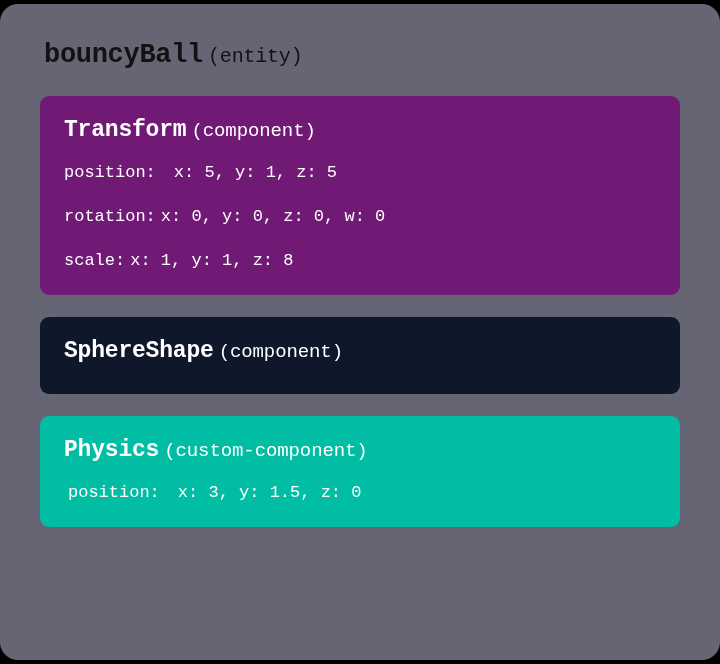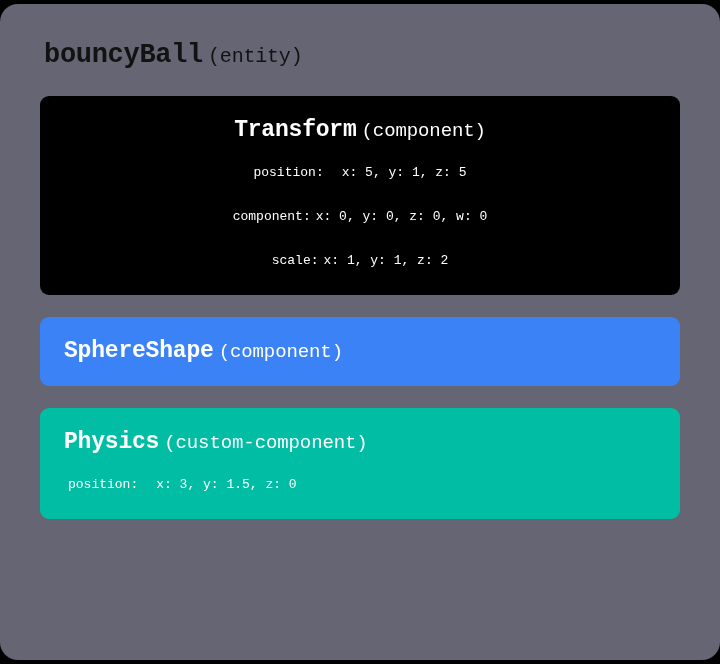--- a/index.html
+++ b/index.html
@@ -45,22 +45,22 @@
 
   
   .component-card {
     border-radius: 9px;
     padding: 20px 24px 22px 24px;
     margin-bottom: 22px;
     color: #ffffff;
   }
   .component-card:last-of-type { margin-bottom: 0; }
 
-  .card-transform { background: #000000; text-align: center; }
-  .card-shape     { background: #3b82f6; padding-bottom: 20px; }
+  .card-transform { background: #701a75; }
+  .card-shape     { background: #0f172a; padding-bottom: 28px; }
   .card-physics   { background: #00bda4; }
 
   .component-title {
     font-size: 23px;
     line-height: 28px;
     white-space: nowrap;
     margin-bottom: 16px;
   }
   .card-shape .component-title { margin-bottom: 0; }
 
@@ -69,21 +69,21 @@
     letter-spacing: -0.2px;
   }
   .component-title .ctype {
     font-weight: normal;
     font-size: 19px;
     letter-spacing: -0.1px;
   }
 
   
   .prop-row {
-    font-size: 13px;
+    font-size: 17px;
     line-height: 24px;
     white-space: nowrap;
     margin-bottom: 20px;
   }
   .prop-row:last-child { margin-bottom: 0; }
 
   .card-physics .prop-row { padding-left: 4px; }
 
   .prop-label { font-weight: normal; }
   .prop-value { font-weight: normal; }
@@ -100,24 +100,24 @@
   </div>
 
   <div class="component-card card-transform">
     <div class="component-title">
       <span class="cname">Transform</span><span class="prop-gap-thin"></span><span class="ctype">(component)</span>
     </div>
     <div class="prop-row">
       <span class="prop-label">position:</span><span class="prop-gap-wide"></span><span class="prop-value">x: 5, y: 1, z: 5</span>
     </div>
     <div class="prop-row">
-      <span class="prop-label">component:</span><span class="prop-gap-thin"></span><span class="prop-value">x: 0, y: 0, z: 0, w: 0</span>
+      <span class="prop-label">rotation:</span><span class="prop-gap-thin"></span><span class="prop-value">x: 0, y: 0, z: 0, w: 0</span>
     </div>
     <div class="prop-row">
-      <span class="prop-label">scale:</span><span class="prop-gap-thin"></span><span class="prop-value">x: 1, y: 1, z: 2</span>
+      <span class="prop-label">scale:</span><span class="prop-gap-thin"></span><span class="prop-value">x: 1, y: 1, z: 8</span>
     </div>
   </div>
 
   <div class="component-card card-shape">
     <div class="component-title">
       <span class="cname">SphereShape</span><span class="prop-gap-thin"></span><span class="ctype">(component)</span>
     </div>
   </div>
 
   <div class="component-card card-physics">

